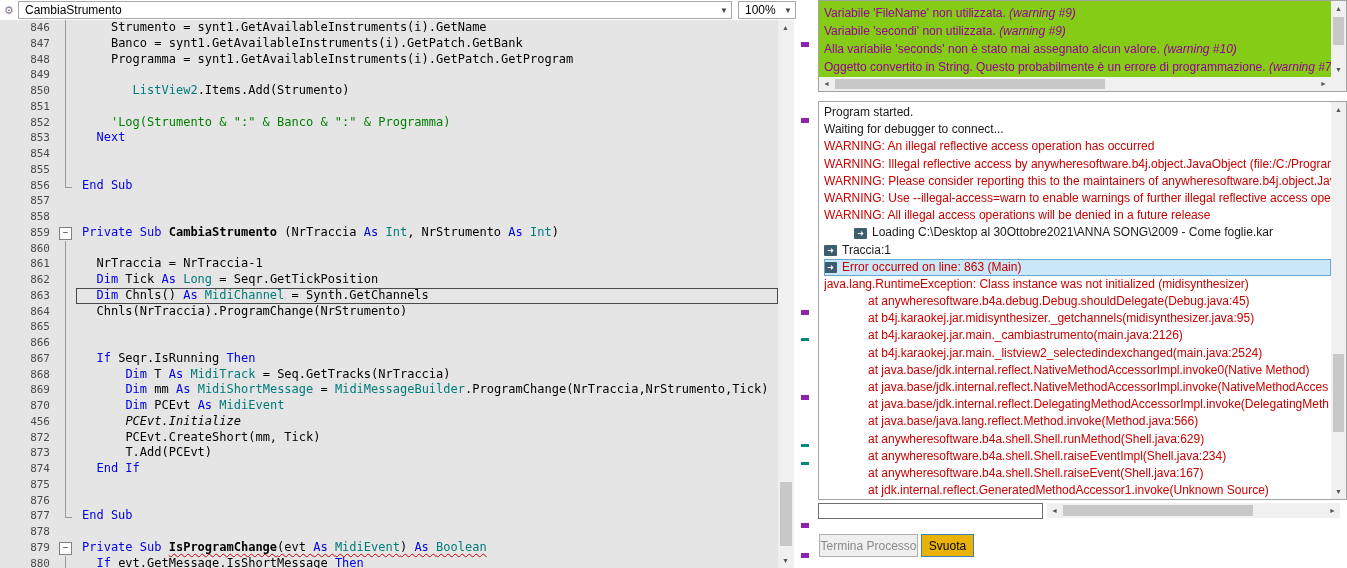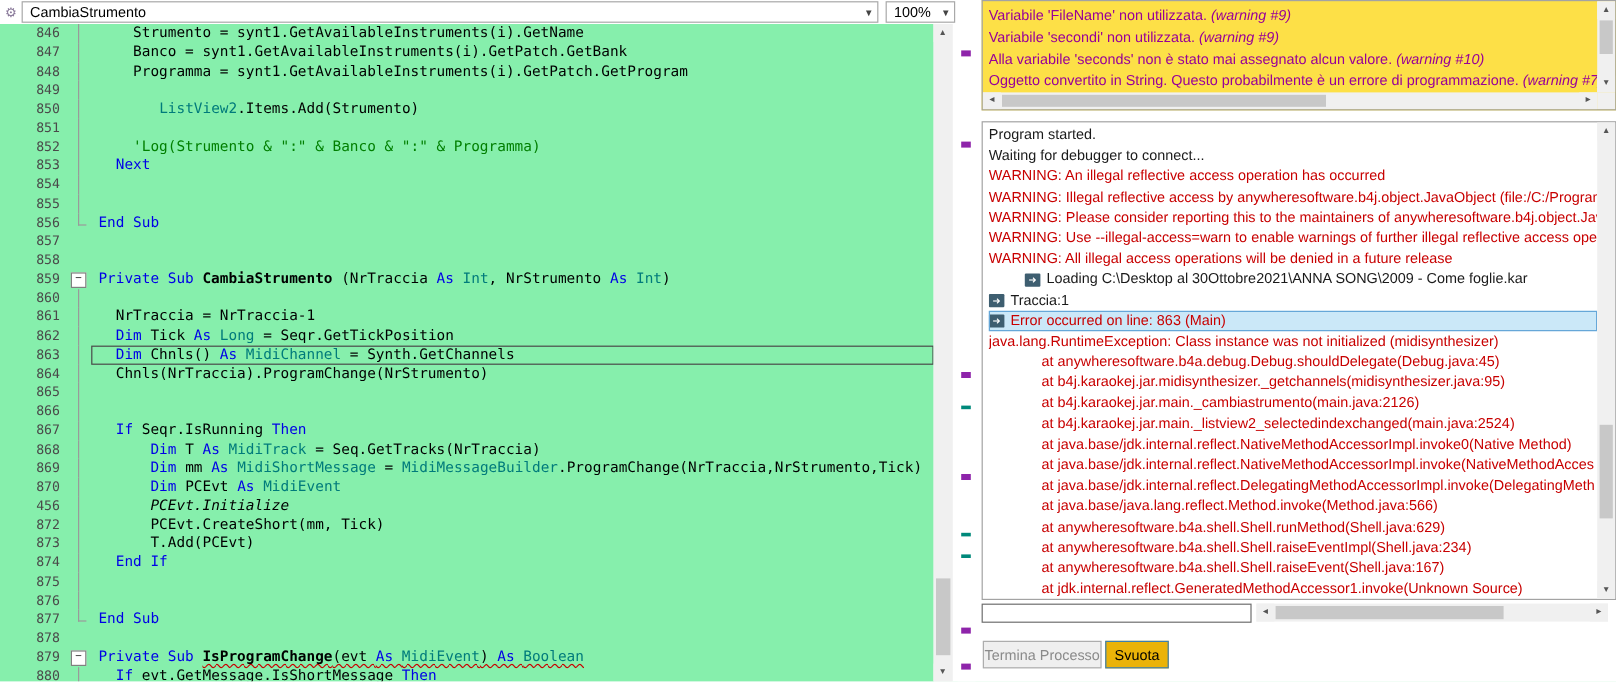--- a/index.html
+++ b/index.html
@@ -9,21 +9,21 @@
   
   .left-pane{position:absolute;left:0;top:0;width:814px;height:568px}
   .toolbar{position:absolute;left:0;top:0;width:814px;height:20px;display:flex;align-items:center;background:#fff}
   .tb-icon{width:18px;text-align:center;color:#8a7a9a;font-size:11px;flex:none}
   .combo{height:18px;border:1px solid #a9a9a9;background:#fff;display:flex;align-items:center;justify-content:space-between;font-size:12px;padding:0 3px 0 6px;color:#000}
   .sub-combo{width:714px}
   .zoom-combo{width:58px;margin-left:6px}
   .combo-arrow{color:#444;font-size:8px;padding-left:4px}
 
   
-  .editor{position:absolute;left:0;top:20px;width:778px;height:548px;overflow:hidden;font-family:"DejaVu Sans Mono",monospace;font-size:12px;background:#86efac}
+  .editor{position:absolute;left:0;top:20px;width:778px;height:548px;overflow:hidden;font-family:"DejaVu Sans Mono",monospace;font-size:12px;background:#e5e5e5}
   .ed-row{display:flex;height:15.76px;line-height:15.76px;white-space:pre}
   .ln{width:56px;flex:none;text-align:right;padding-right:6px;color:#4a4a4a;font-size:11px}
   .fold{width:20px;flex:none;position:relative}
   .fold.line::before{content:"";position:absolute;left:9px;top:0;bottom:0;border-left:1px solid #9a9a9a}
   .fold.end::before{content:"";position:absolute;left:9px;top:0;height:9px;width:6px;border-left:1px solid #9a9a9a;border-bottom:1px solid #9a9a9a}
   .fold.box::before{content:"−";position:absolute;left:3px;top:2px;width:11px;height:11px;border:1px solid #808080;background:#fff;font-size:9px;line-height:9px;text-align:center;color:#333}
   .code{flex:1;color:#000}
   .ed-row.current .code{outline:1px solid #4a4a4a;outline-offset:-1px}
   .tk-k{color:var(--keyword)}
   .tk-t{color:var(--type)}
@@ -39,21 +39,21 @@
 
   .ed-vscroll{left:778px;top:20px;width:16px;height:548px}
   .marks{position:absolute;left:798px;top:20px;width:15px;height:548px;background:#fff}
   .mark{position:absolute;left:3px;width:8px;height:5px}
   .mark.p{background:var(--mark_purple)}
   .mark.t{background:var(--mark_teal);height:3px}
 
   
   .right-pane{position:absolute;left:818px;top:0;width:529px;height:568px}
 
-  .warn-panel{position:absolute;left:0;top:0;width:529px;height:92px;border:1px solid #a3a3a3;background:#fde047;overflow:hidden}
+  .warn-panel{position:absolute;left:0;top:0;width:529px;height:92px;border:1px solid #a3a3a3;background:#84cc16;overflow:hidden}
   .warn-list{position:absolute;left:0;top:0;width:512px;height:76px;overflow:hidden;padding:3px 0 0 5px}
   .warn-row{height:18px;line-height:18px;font-size:12px;color:var(--warning);white-space:pre;overflow:hidden}
   .warn-ref{font-style:italic}
 
   .log-panel{position:absolute;left:0;top:101px;width:529px;height:399px;border:1px solid #a3a3a3;background:#fff;overflow:hidden}
   .log-list{position:absolute;left:0;top:0;width:512px;height:397px;overflow:hidden;padding:2px 0 0 5px;font-size:12px}
   .log-row{height:17.2px;line-height:17.2px;white-space:pre;overflow:hidden}
   .log-row.ind{padding-left:44px}
   .log-row.selected{background:var(--selection_bg);outline:1px solid var(--selection_border);outline-offset:-1px}
   .logicon{display:inline-block;width:13px;height:11px;margin-right:5px;background:#3e5e70;color:#fff;font-size:8px;line-height:11px;text-align:center;border-radius:1px;vertical-align:middle}

